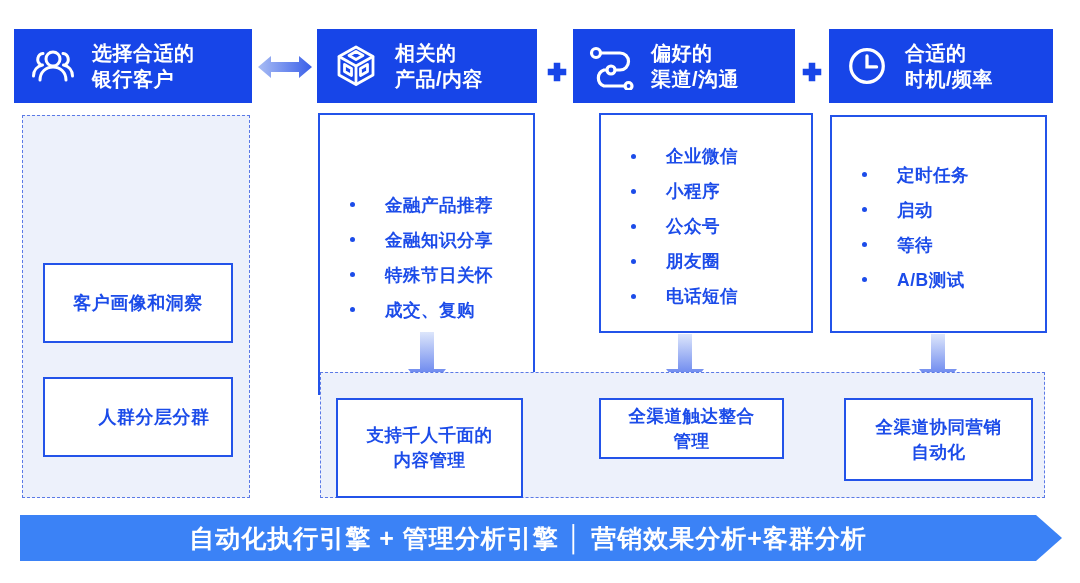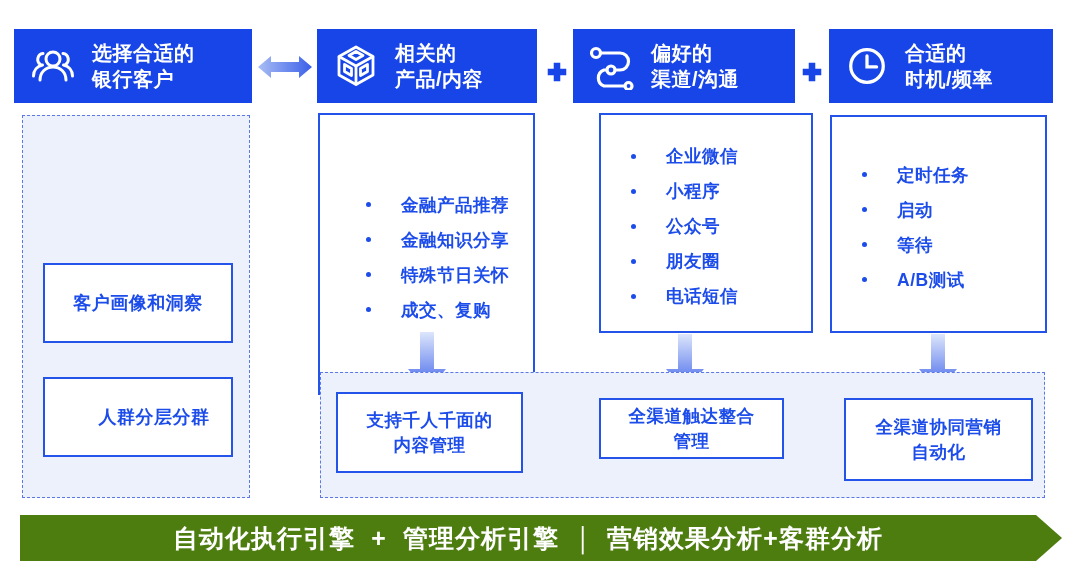--- a/index.html
+++ b/index.html
@@ -44,26 +44,25 @@
   .listbox li .dot {
     width:5px; height:5px; border-radius:50%; background:#1c4ce9;
     margin-right:30px; flex:0 0 auto;
   }
 
   .down-arrow { position:absolute; }
 
   
   .banner {
     position:absolute; left:20px; top:515px; width:1042px; height:46px;
-    background:#4d7c0f; color:#fff;
+    background:#3b82f6; color:#fff;
     display:flex; align-items:center; justify-content:center;
     font-size:25px; font-weight:700; letter-spacing:1px;
     clip-path:polygon(0 0, calc(100% - 26px) 0, 100% 50%, calc(100% - 26px) 100%, 0 100%);
     padding-right:26px;
-    font-family:Liberation Mono, monospace;
   }
 </style>
 </head>
 <body>
 
 <div class="canvas">
 
   <svg width="0" height="0" style="position:absolute">
     <defs>
       <linearGradient id="gLR" x1="0" y1="0" x2="1" y2="0">
@@ -156,21 +155,21 @@
       <span>合适的</span><br>
       <span>时机/频率</span>
     </span>
   </div>
 
   <div class="dash-panel" style="left:22px;top:115px;width:228px;height:383px;">
     <div class="wbox" style="left:20px;top:147px;width:190px;height:80px;">客户画像和洞察</div>
     <div class="wbox" style="left:20px;top:261px;width:190px;height:80px;padding-left:32px;">人群分层分群</div>
   </div>
 
-  <div class="listbox" style="left:318px;top:113px;width:217px;height:282px;align-items:center;">
+  <div class="listbox" style="left:318px;top:113px;width:217px;height:282px;">
     <ul>
       <li>
           <span class="dot"></span>
           <span>金融产品推荐</span>
         </li>
       <li>
           <span class="dot"></span>
           <span>金融知识分享</span>
         </li>
       <li>
@@ -240,21 +239,21 @@
         <polygon points="12,0 26,0 26,35 38,35 19,58 0,35 12,35" fill="url(#gTB)"></polygon>
       </svg>
   </div>
   <div class="down-arrow" style="left:919px;top:334px;">
     <svg width="38" height="58" viewBox="0 0 38 58">
         <polygon points="12,0 26,0 26,35 38,35 19,58 0,35 12,35" fill="url(#gTB)"></polygon>
       </svg>
   </div>
 
   <div class="dash-panel" style="left:320px;top:372px;width:725px;height:126px;">
-    <div class="wbox" style="left:15px;top:19px;width:187px;height:81px;font-size:17.5px;">
+    <div class="wbox" style="left:15px;top:25px;width:187px;height:100px;font-size:17.5px;">
       <span>支持千人千面的</span>
       <span>内容管理</span>
     </div>
     <div class="wbox" style="left:278px;top:25px;width:185px;height:61px;font-size:17.5px;">
       <span>全渠道触达整合</span>
       <span>管理</span>
     </div>
     <div class="wbox" style="left:523px;top:25px;width:189px;height:83px;font-size:17.5px;">
       <span>全渠道协同营销</span>
       <span>自动化</span>

